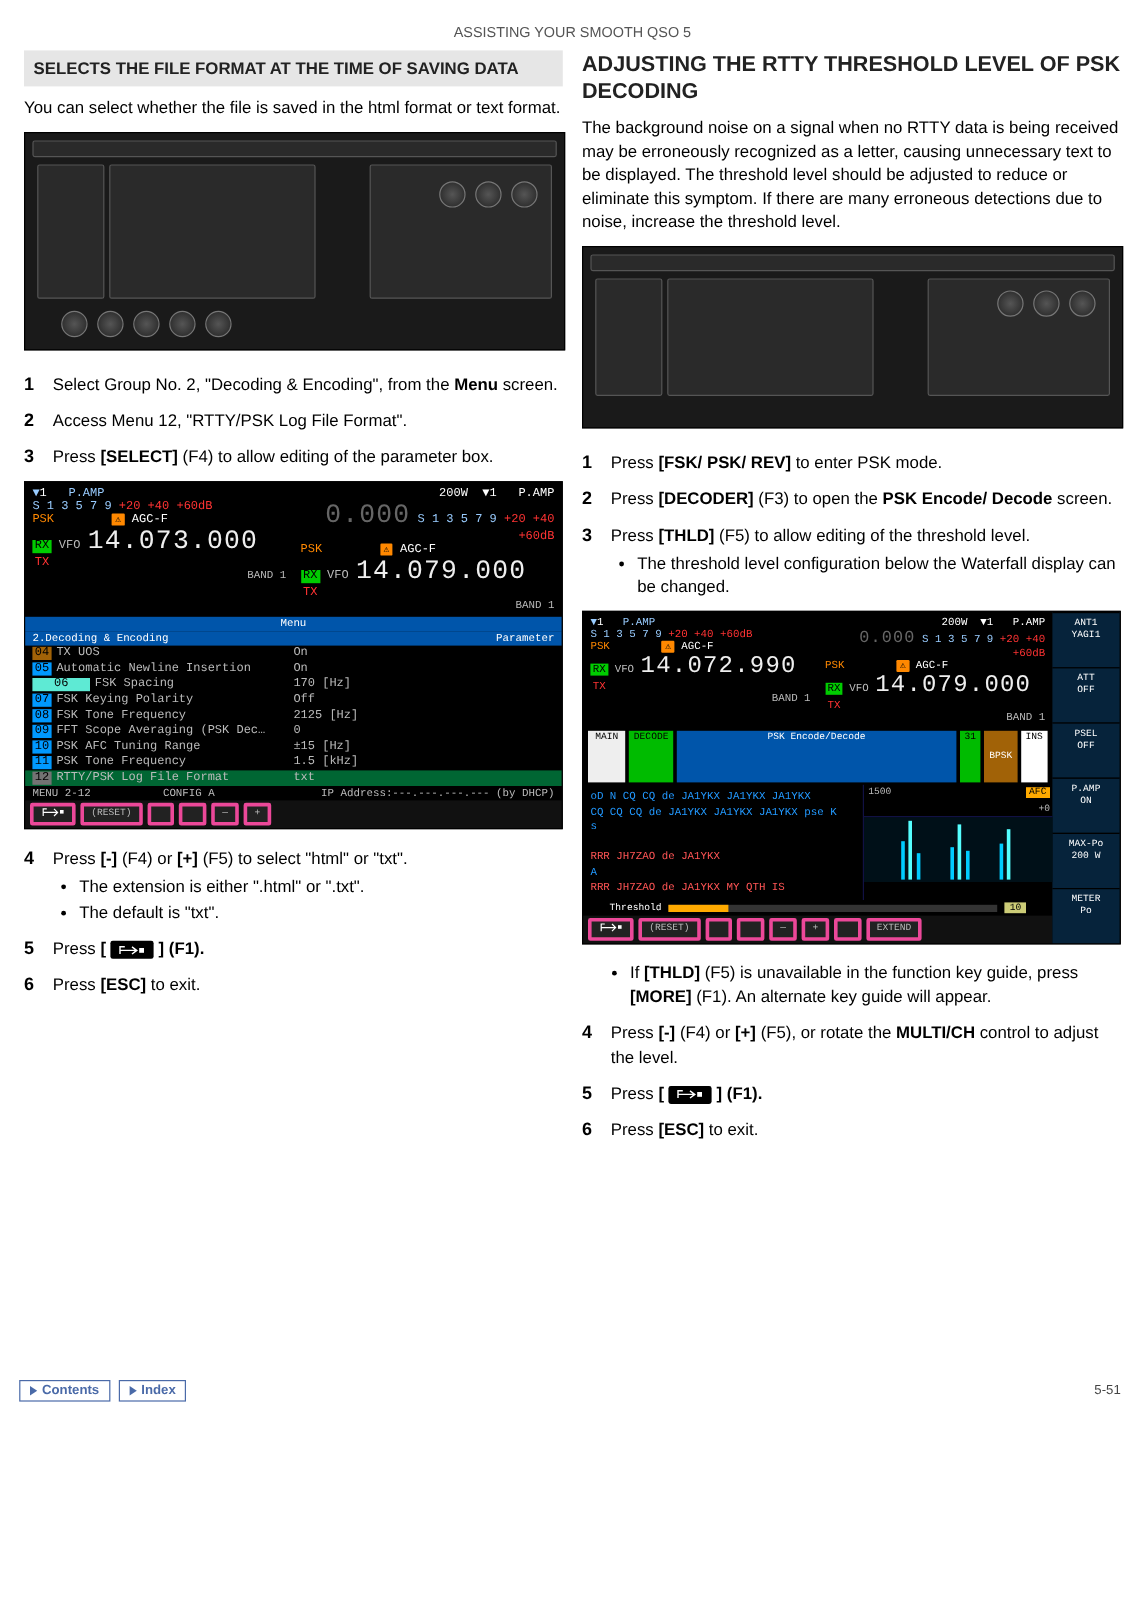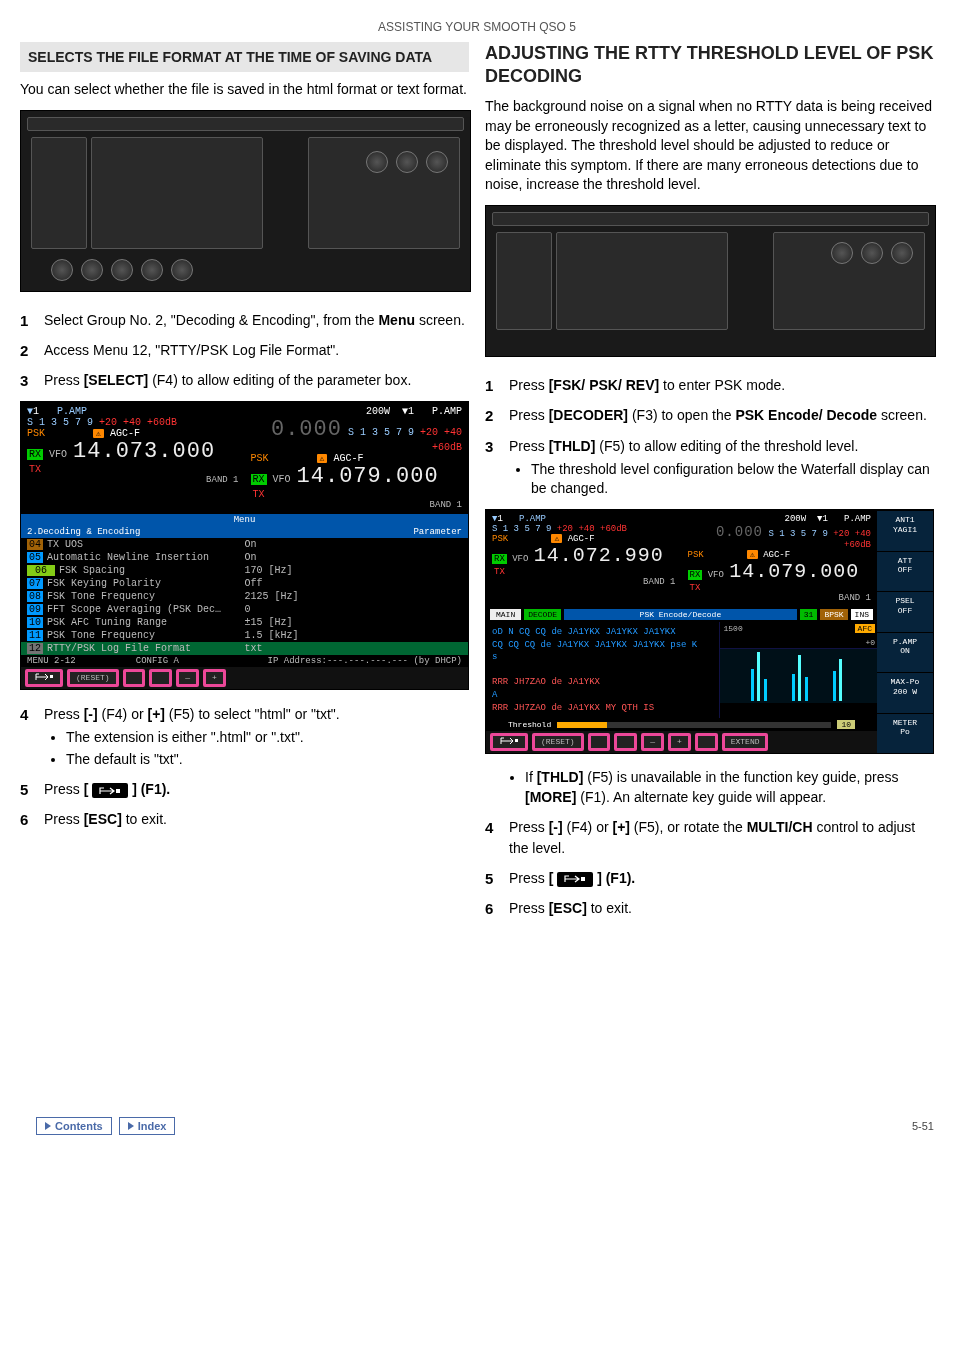--- a/index.html
+++ b/index.html
@@ -39,21 +39,21 @@
   .decode-shot{background:#000;color:#fff;font-family:"Courier New",monospace;font-size:9px;margin:6px 0 14px 0;border:1px solid #000;display:flex}
   .decode-main{flex:1}
   .decode-side{width:56px;display:flex;flex-direction:column}
   .ds-btn{flex:1;background:#06233b;color:#fff;border-top:1px solid #000;text-align:center;font-size:8px;padding:4px 2px;line-height:1.2}
   .dec-txt{padding:4px 6px;color:#0f0;line-height:1.4;min-height:60px}
   .dec-wf{height:54px;background:linear-gradient(#001018,#001018);position:relative;border-top:1px solid #114}
   .dec-wf .bar{position:absolute;bottom:2px;width:3px;background:#0cf}
   .thr{display:flex;align-items:center;padding:2px 22px;background:#000;color:#fff;font-size:8px}
   .thr .track{flex:1;height:6px;background:#333;margin:0 6px;position:relative}
   .thr .fill{position:absolute;left:0;top:0;bottom:0;width:18%;background:#fa0}
-  .footer{position:absolute;left:36px;right:20px;bottom:14px;display:flex;justify-content:space-between;align-items:center;font-size:11px}
+  .footer{position:absolute;left:16px;right:20px;bottom:14px;display:flex;justify-content:space-between;align-items:center;font-size:11px}
   .nav-btn{display:inline-flex;align-items:center;border:1px solid #4a6aa8;color:#4a6aa8;padding:2px 8px;font-weight:bold;margin-right:4px;background:#fff}
   .nav-btn .tri{width:0;height:0;border-left:6px solid #4a6aa8;border-top:4px solid transparent;border-bottom:4px solid transparent;margin-right:4px}
   .pagefoot-num{color:#444}
   .orange{color:#f80}
   .red{color:#f33}
   .psk-badge{display:inline-block;background:#f80;color:#000;padding:0 3px;font-size:8px;border-radius:1px}
 </style>
 </head>
 <body>
 
@@ -110,21 +110,21 @@
         <div id="menu-rows">
             <div class="ms-row">
               <div class="l"><span style="background:#a16207;color:#000;padding:0 2px;margin-right:4px">04</span>TX UOS</div>
               <div class="r">On</div>
             </div>
             <div class="ms-row">
               <div class="l"><span style="background:#09f;color:#000;padding:0 2px;margin-right:4px">05</span>Automatic Newline Insertion</div>
               <div class="r">On</div>
             </div>
             <div class="ms-row">
-              <div class="l"><span style="background:#84cc16;color:#000;padding:0 8px;margin-right:4px">06</span>FSK Spacing</div>
+              <div class="l"><span style="background:#5eead4;color:#000;padding:0 18px;margin-right:4px">06</span>FSK Spacing</div>
               <div class="r">170 [Hz]</div>
             </div>
             <div class="ms-row">
               <div class="l"><span style="background:#09f;color:#000;padding:0 2px;margin-right:4px">07</span>FSK Keying Polarity</div>
               <div class="r">Off</div>
             </div>
             <div class="ms-row">
               <div class="l"><span style="background:#09f;color:#000;padding:0 2px;margin-right:4px">08</span>FSK Tone Frequency</div>
               <div class="r">2125 [Hz]</div>
             </div>
@@ -221,21 +221,21 @@
               <div><span style="background:#0c0;color:#000;padding:0 2px">RX</span>&nbsp;<span style="color:#bbb">VFO</span>&nbsp;<span class="ms-freq" style="font-size:20px">14.079.000</span></div>
               <div><span style="color:#f33;padding:0 2px">TX</span></div>
               <div class="ms-band">BAND 1</div>
             </div>
           </div>
           <div style="display:flex;padding:2px 4px;font-size:8px;gap:3px;background:#000">
             <span style="background:#eee;color:#000;padding:1px 6px">MAIN</span>
             <span style="background:#0b0;color:#000;padding:1px 4px">DECODE</span>
             <span style="flex:1;text-align:center;background:#05a;color:#fff;padding:1px">PSK Encode/Decode</span>
             <span style="background:#0b0;color:#000;padding:1px 4px">31</span>
-            <span style="background:#a16207;color:#fff;padding:1px 4px">BPSK</span>
+            <span style="background:#a16207;color:#fff;padding:17px 4px">BPSK</span>
             <span style="background:#fff;color:#000;padding:1px 4px">INS</span>
           </div>
           <div style="display:flex">
             <div class="dec-txt" style="flex:1.4" id="dec-lines">
                 <div style="color: rgb(34, 153, 255);">oD N CQ CQ de JA1YKX JA1YKX JA1YKX</div>
                 <div style="color: rgb(34, 153, 255);">CQ CQ CQ de JA1YKX JA1YKX JA1YKX pse K</div>
                 <div style="color: rgb(34, 153, 255);">s</div>
                 <div style="color: rgb(0, 255, 0);">&nbsp;</div>
                 <div style="color: rgb(255, 85, 85);">RRR JH7ZAO de JA1YKX</div>
                 <div style="color: rgb(34, 153, 255);">A</div>

